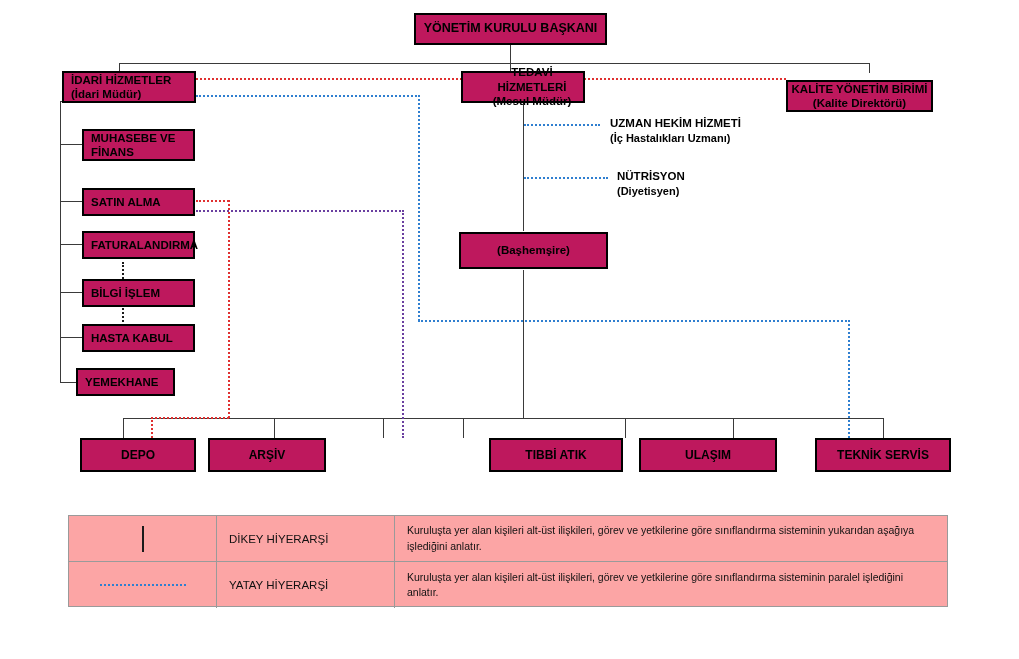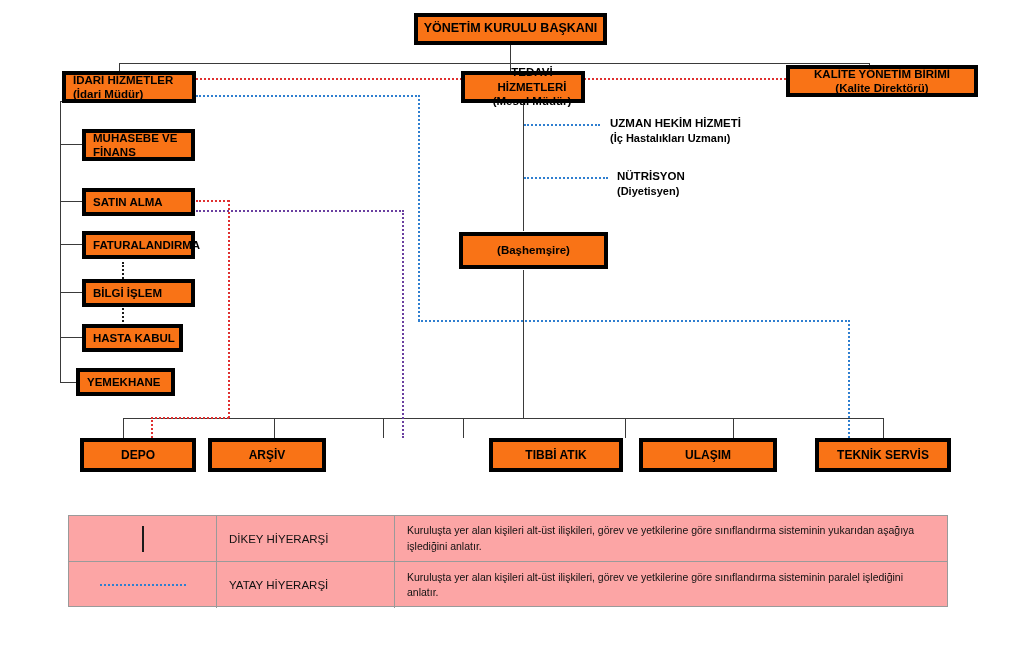--- a/index.html
+++ b/index.html
@@ -5,21 +5,21 @@
   html,body{margin:0;padding:0;}
   body{
     width:1019px;height:659px;background:#ffffff;
     font-family:"Liberation Sans", sans-serif;
     position:relative;overflow:hidden;
   }
   #canvas{position:absolute;left:0;top:0;width:1019px;height:659px;}
 
   .node{
     position:absolute;box-sizing:border-box;
-    border:4px solid #000000;background:#f97316;
+    border:2px solid #000000;background:#be185d;
     display:flex;flex-direction:column;align-items:center;justify-content:center;
     font-weight:bold;color:#000;line-height:1.25;
     text-align:center;z-index:5;
   }
   .node .l1{display:block;}
   .node .l2{display:block;}
 
   .node.left-al{align-items:flex-start;padding-left:7px;text-align:left;}
 
   .t-root{font-size:12.5px;}
@@ -123,39 +123,39 @@
   <div class="node left-al t-dept" style="left:62px;top:71px;width:134px;height:32px;">
     <span class="l1">İDARİ HİZMETLER</span>
     <span class="l2">(İdari Müdür)</span>
   </div>
 
   <div class="node t-dept" style="left:461px;top:71px;width:124px;height:32px;padding-left:18px;">
     <span class="l1">TEDAVİ HİZMETLERİ</span>
     <span class="l2">(Mesul Müdür)</span>
   </div>
 
-  <div class="node t-dept" style="left:786px;top:65px;width:192px;height:32px;">
+  <div class="node t-dept" style="left:786px;top:80px;width:147px;height:32px;">
     <span class="l1">KALİTE YÖNETİM BİRİMİ</span>
     <span class="l2">(Kalite Direktörü)</span>
   </div>
 
   <div class="node left-al t-leftbox" style="left:82px;top:129px;width:113px;height:32px;">
     <span class="l1">MUHASEBE  VE</span>
     <span class="l2">FİNANS</span>
   </div>
   <div class="node left-al t-leftbox" style="left:82px;top:188px;width:113px;height:28px;">
     <span class="l1">SATIN ALMA</span>
   </div>
   <div class="node left-al t-leftbox" style="left:82px;top:279px;width:113px;height:28px;">
     <span class="l1">BİLGİ İŞLEM</span>
   </div>
   <div class="node left-al t-leftbox" style="left:82px;top:231px;width:113px;height:28px;">
     <span class="l1">FATURALANDIRMA</span>
   </div>
-  <div class="node left-al t-leftbox" style="left:82px;top:324px;width:101px;height:28px;">
+  <div class="node left-al t-leftbox" style="left:82px;top:324px;width:113px;height:28px;">
     <span class="l1">HASTA KABUL</span>
   </div>
   <div class="node left-al t-leftbox" style="left:76px;top:368px;width:99px;height:28px;">
     <span class="l1">YEMEKHANE</span>
   </div>
 
   <div class="label-free" style="left:610px;top:116px;">
     <span>UZMAN HEKİM HİZMETİ</span><br>
     <span class="sub">(İç Hastalıkları Uzmanı)</span>
   </div>

